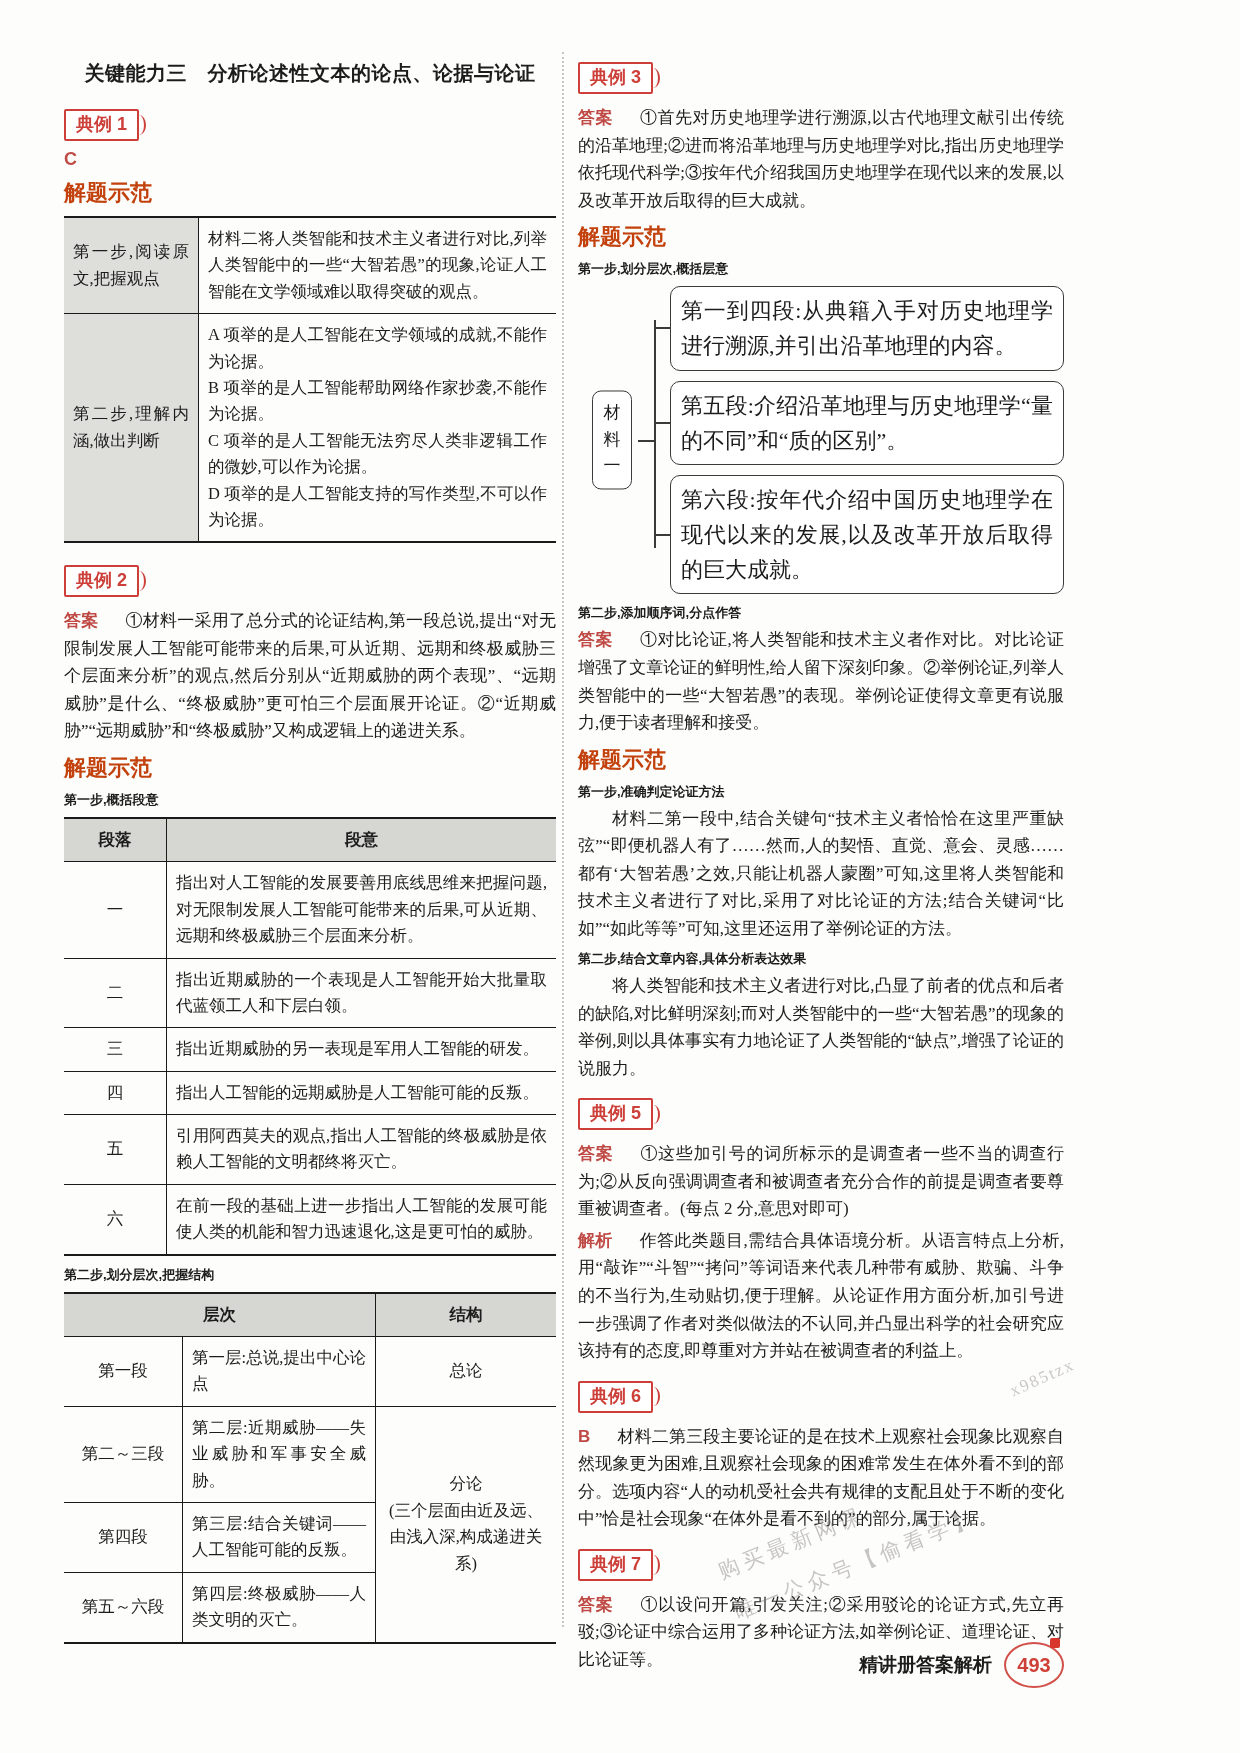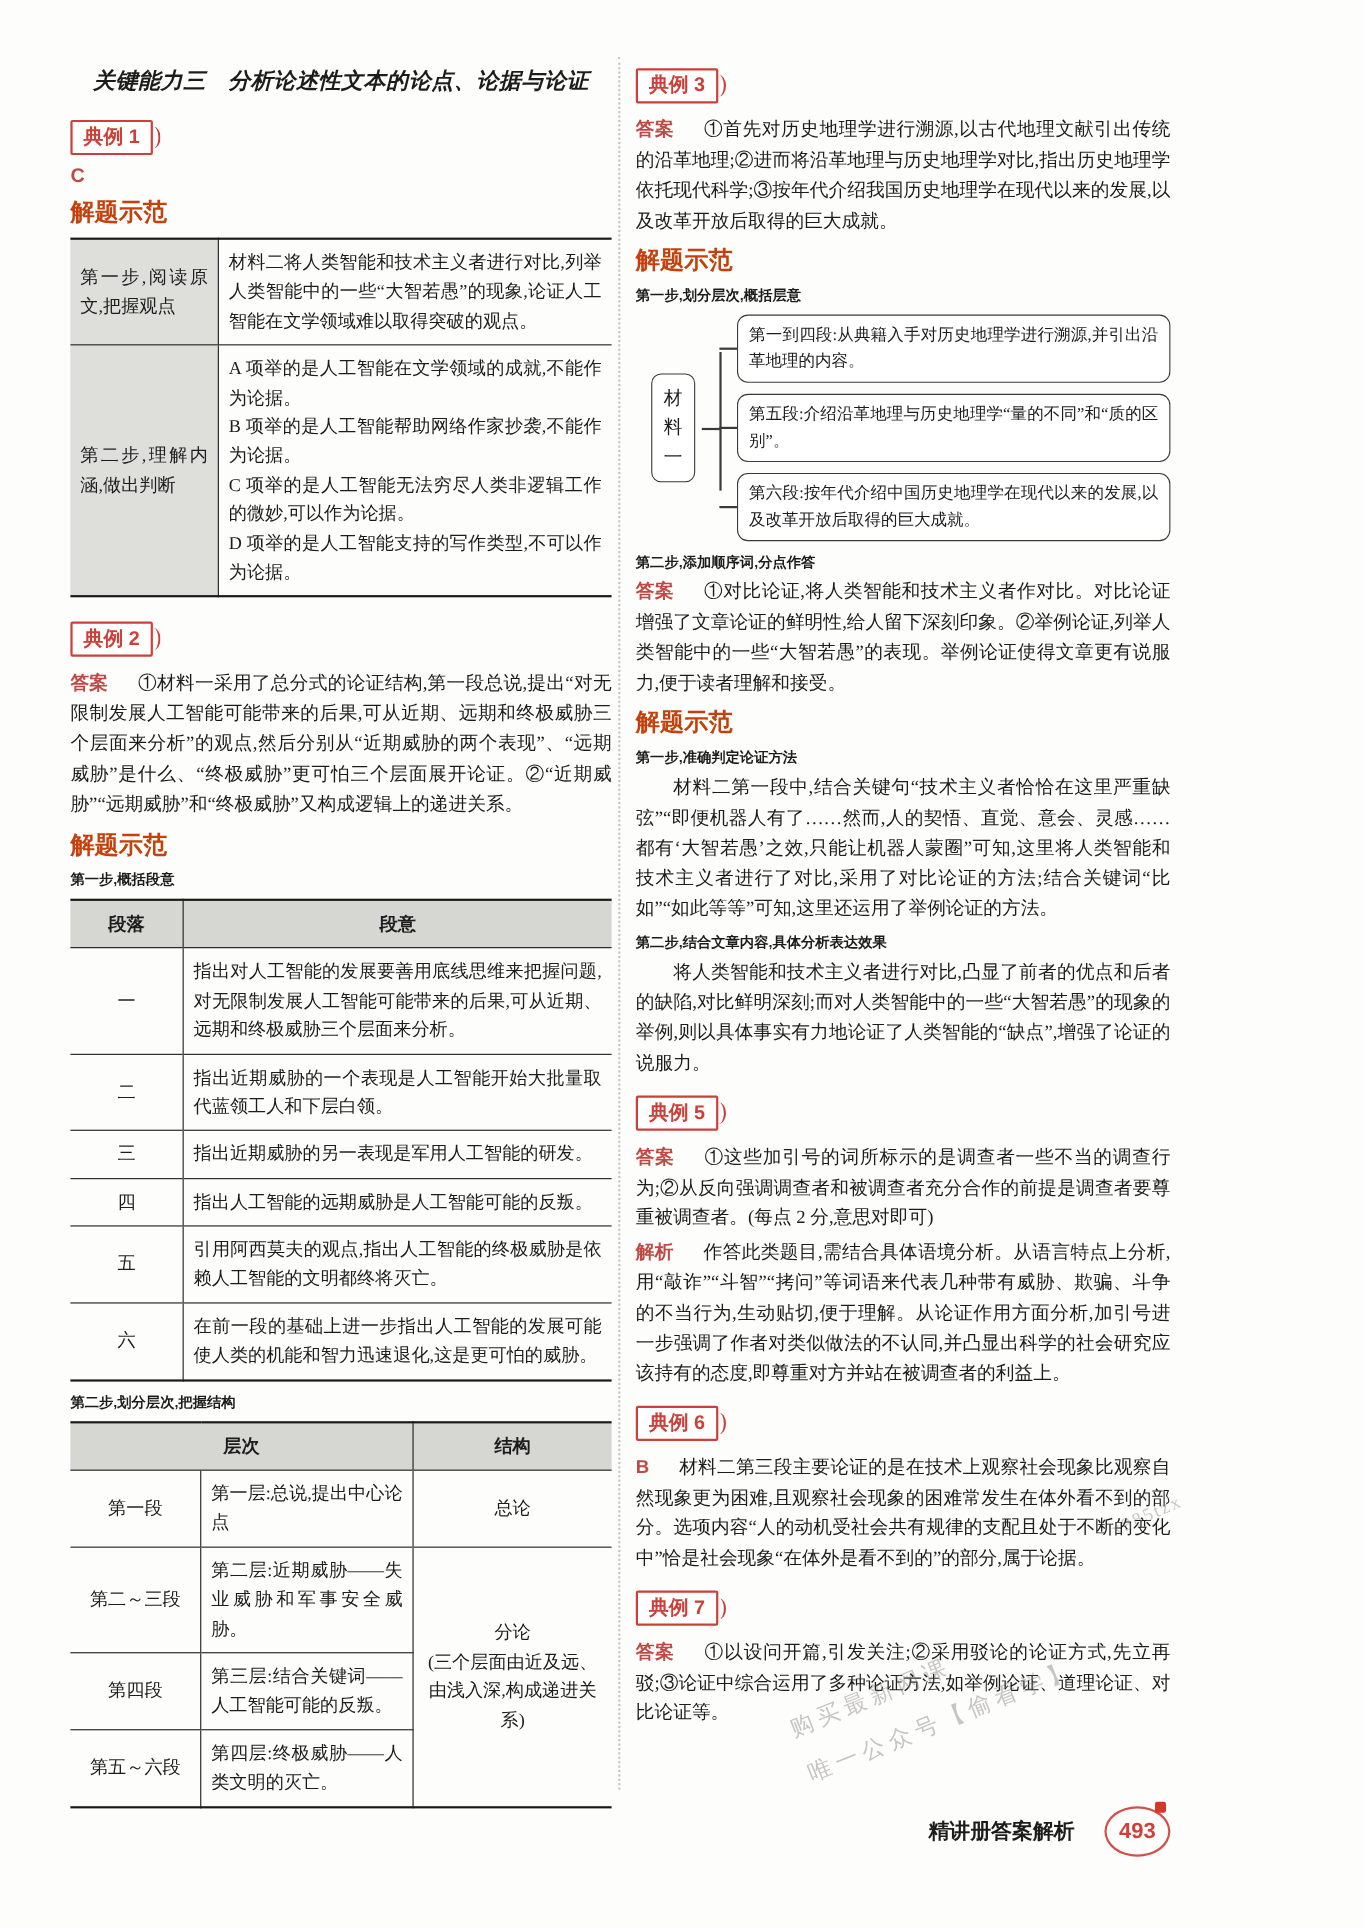--- a/index.html
+++ b/index.html
@@ -4,21 +4,21 @@
 <style>
   html,body{margin:0;padding:0;background:#e8e8e4;}
   .page{position:relative;width:1240px;height:1753px;background:#fdfdfb;overflow:hidden;
         font-family:"Liberation Serif",serif;color:#1c1c1c;}
   .col{position:absolute;}
   .col-left{left:64px;top:56px;width:492px;}
   .col-right{left:578px;top:50px;width:486px;}
   .divider{position:absolute;left:562px;top:52px;height:1575px;border-left:2px dotted #c7c7c3;}
 
   .sec-title{font-family:"Liberation Sans",sans-serif;font-weight:bold;font-size:20px;
-             text-align:center;margin:4px 0 10px;letter-spacing:.5px;font-style:italic;}
+             text-align:center;margin:4px 0 10px;letter-spacing:.5px;}
 
   .badge{display:inline-block;position:relative;margin:12px 0 6px;padding:1px 10px 3px;
          border:2px solid #cd3f39;color:#cd3f39;font-family:"Liberation Sans",sans-serif;
          font-weight:bold;font-size:18px;border-radius:2px;background:#fff;}
   .badge::after{content:"";position:absolute;right:-9px;top:15%;width:8px;height:70%;
          border-right:2px solid #cd3f39;border-top-right-radius:80% 60%;
          border-bottom-right-radius:80% 60%;}
 
   .letter{color:#bf4a45;font-family:"Liberation Sans",sans-serif;font-weight:bold;
           font-size:18px;margin:2px 0;}
@@ -45,26 +45,26 @@
 
   .diagram{position:relative;margin:8px 0 10px;padding-left:92px;}
   .mat-box{position:absolute;left:14px;top:50%;transform:translateY(-50%);
            border:1.5px solid #3a3a3a;border-radius:9px;padding:9px 8px;width:22px;
            text-align:center;font-size:17px;line-height:1.55;white-space:pre-line;background:#fff;}
   .mat-link{position:absolute;left:60px;top:50%;width:17px;height:2px;background:#3a3a3a;}
   .trunk{position:absolute;left:76px;top:34px;bottom:46px;width:2px;background:#3a3a3a;}
   .d-rows{display:flex;flex-direction:column;gap:10px;}
   .d-row{display:flex;align-items:center;margin-left:-16px;}
   .stub{width:16px;height:2px;background:#3a3a3a;flex:none;}
-  .d-box{border:1.5px solid #3a3a3a;border-radius:10px;padding:6px 10px;font-size:15px;
+  .d-box{border:1.5px solid #3a3a3a;border-radius:10px;padding:6px 10px;font-size:22px;
          line-height:1.6;text-align:justify;flex:1;background:#fff;}
 
   .footer{position:absolute;left:578px;top:1642px;width:486px;text-align:right;}
   .footer-label{font-family:"Liberation Sans",sans-serif;font-weight:bold;font-size:19px;
-                vertical-align:middle;margin-right:27px;}
+                vertical-align:middle;margin-right:12px;}
   .page-circle{display:inline-block;position:relative;vertical-align:middle;width:56px;height:42px;
                border:2px solid #d2504a;border-radius:50%;color:#cf4038;text-align:center;
                line-height:42px;font-size:20px;font-weight:bold;
                font-family:"Liberation Sans",sans-serif;}
   .page-circle::after{content:"";position:absolute;right:2px;top:-6px;width:10px;height:10px;
                background:#d8352c;border-radius:2px;}
 
   .wm{position:absolute;color:rgba(125,120,118,.42);font-size:21px;letter-spacing:5px;
       white-space:pre-line;line-height:2.1;pointer-events:none;}
   .wm1{left:718px;top:1500px;transform:rotate(-22deg);}

